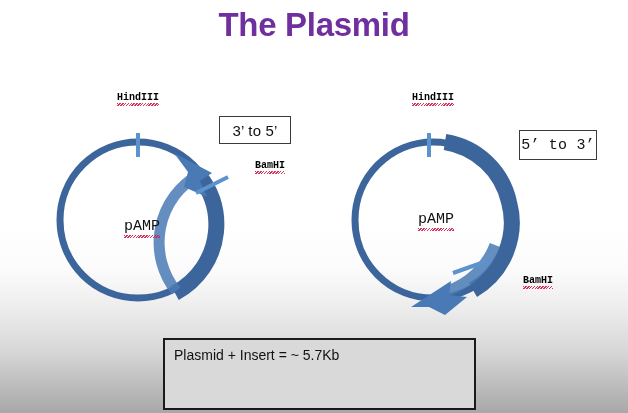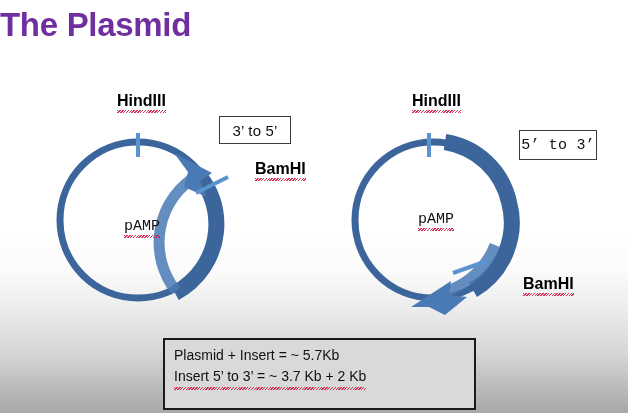--- a/index.html
+++ b/index.html
@@ -23,43 +23,44 @@
         #d8d8d8 350px, #bdbdbd 385px, #a8a8a8 413px);
     overflow: hidden;
   }
 
   
   #title {
     position: absolute;
     left: 0;
     top: 6px;
     width: 628px;
+    text-align: center;
     font-size: 33px;
     font-weight: bold;
     color: #6f2f9f;
     letter-spacing: -0.3px;
     font-family: "Liberation Sans", sans-serif;
   }
 
   
   .plasmid {
     position: absolute;
   }
   .plasmid svg {
     display: block;
   }
 
   
   .enz-label {
     position: absolute;
-    font-size: 16px;
+    font-size: 10px;
     font-weight: bold;
     color: #000000;
     white-space: nowrap;
-    font-family: Liberation Sans, sans-serif;
+    font-family: Liberation Mono, monospace;
   }
   .plain-label {
     position: absolute;
     font-size: 15px;
     font-weight: normal;
     color: #111111;
     white-space: nowrap;
     font-family: Liberation Mono, monospace;
   }
   
@@ -193,18 +194,15 @@
   </div>
 
   <div class="dirbox" style="left:519px; top:130px; width:78px; height:30px;font-family:Liberation Mono, monospace;">
     <span>5’ to 3’</span>
   </div>
 
   <div id="legend-box">
     <div class="legend-line">
       <span>Plasmid + Insert = ~ 5.7Kb</span>
     </div>
-    <div class="legend-line">
-      <span class="spell">Insert 5’ to 3’ = ~ 3.7 Kb + 2 Kb</span>
-    </div>
   </div>
 
 </div>
 
 </body></html>

